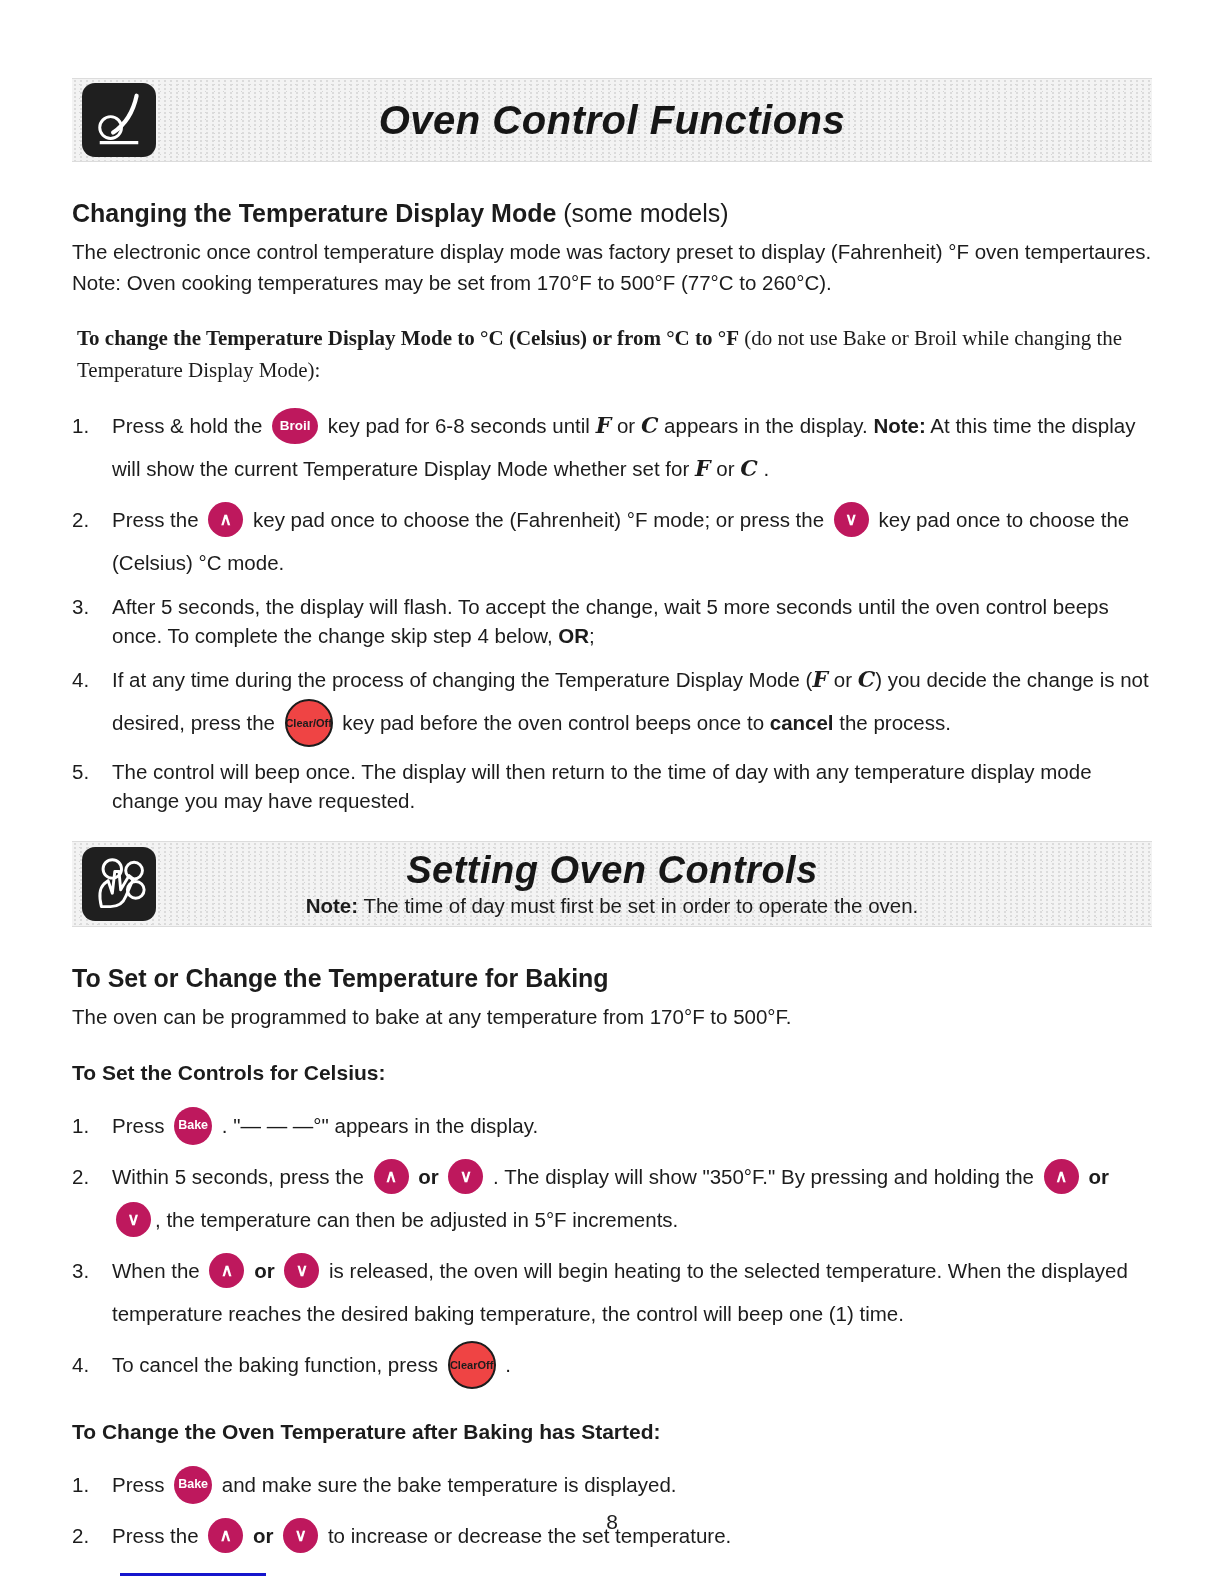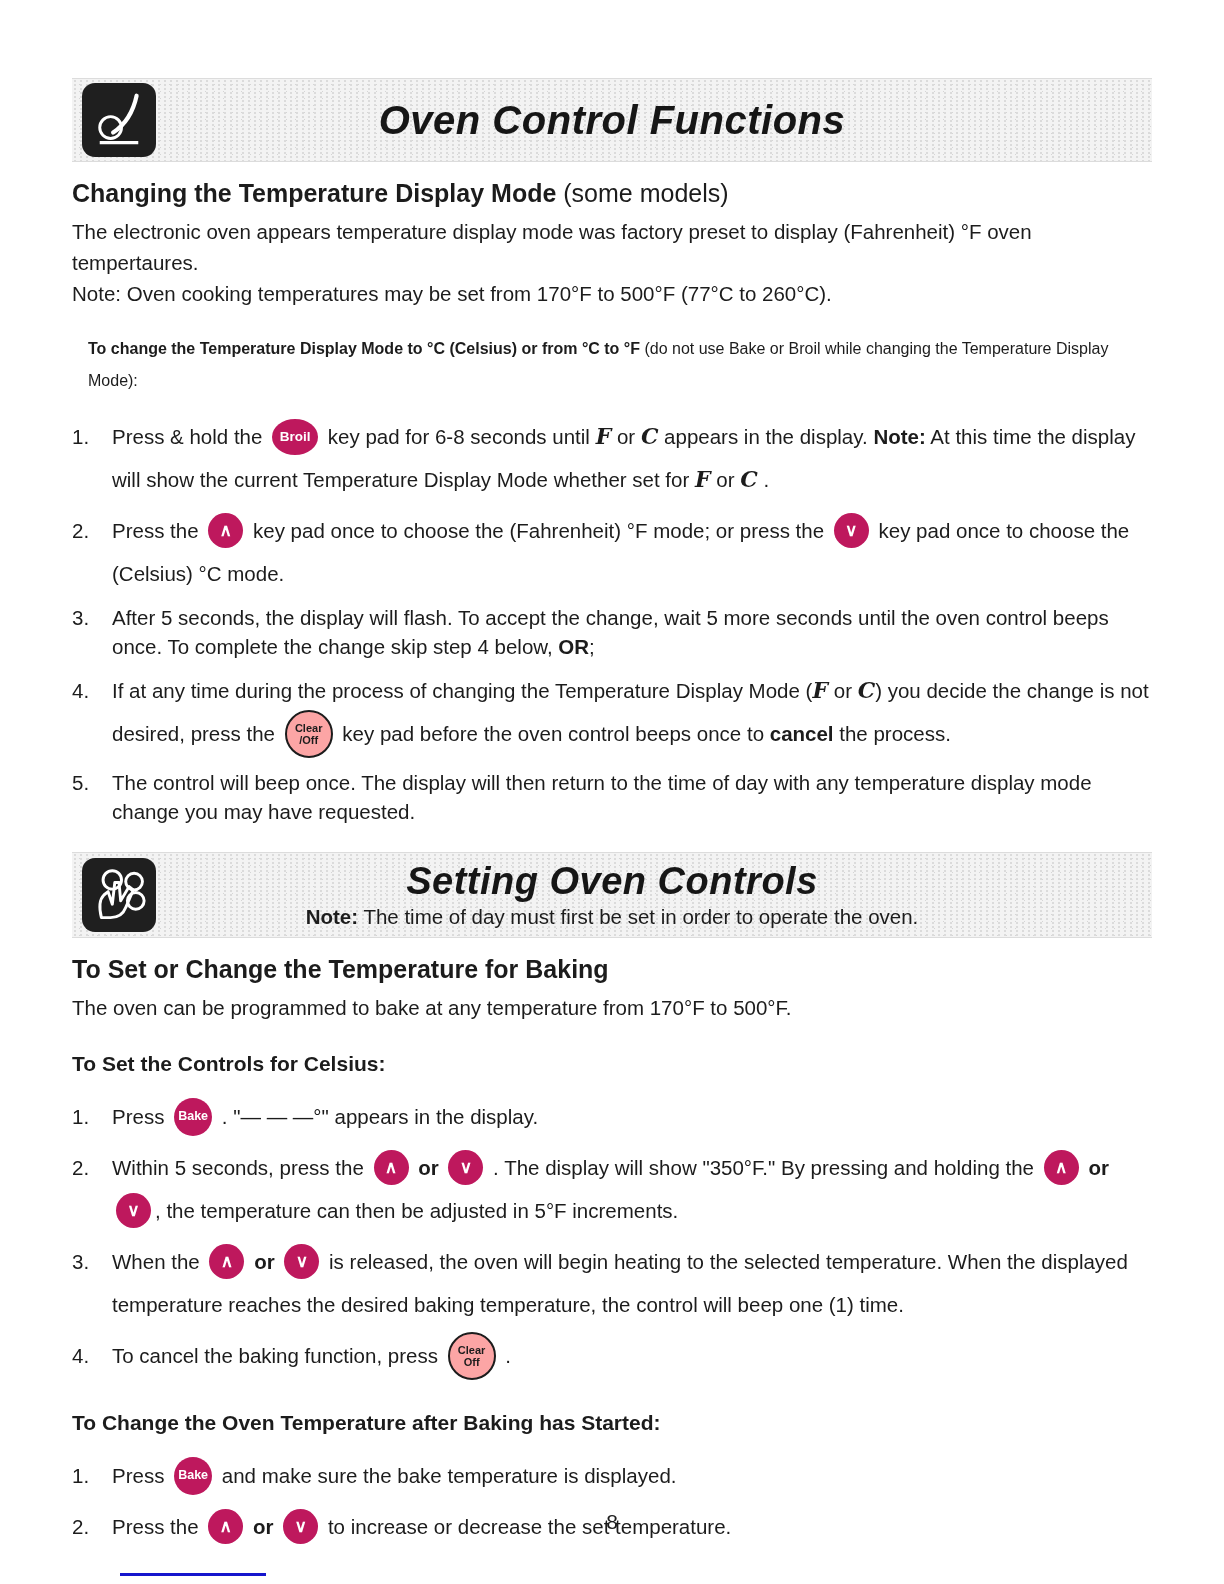--- a/index.html
+++ b/index.html
@@ -27,46 +27,46 @@
   }
   .banner-title{
     flex:1;text-align:center;margin:0;padding-right:84px;
     font-size:40px;font-weight:bold;font-style:italic;letter-spacing:0.5px;color:#161616;
   }
   .banner2-inner{flex:1;display:flex;flex-direction:column;align-items:center;justify-content:center;padding-right:84px;}
   .banner2-inner .banner-title{flex:none;padding:0;font-size:38px;line-height:42px;}
   .banner-note{font-size:20.5px;line-height:26px;margin-top:2px;}
 
   
-  h2.sec-heading{margin:16px 0 8px;font-size:25px;line-height:30px;font-weight:bold;}
+  h2.sec-heading{margin:36px 0 8px;font-size:25px;line-height:30px;font-weight:bold;}
   h2.sec-heading .tail{font-weight:normal;}
   p.body{margin:0;font-size:20.5px;line-height:31px;}
-  .leadin{margin:24px 16px 0;font-size:16px;line-height:32px;}
+  .leadin{margin:24px 5px 0;font-size:21px;line-height:32px;font-family:Liberation Serif, serif;}
   .b{font-weight:bold;}
 
   
   ol.steps{list-style:none;margin:18px 0 0;padding:0;}
   .steps li{display:flex;margin-bottom:8px;font-size:20.5px;line-height:29px;}
   .steps li.tall{line-height:43px;}
   .steps .num{width:40px;flex:0 0 auto;}
   .steps .stepbody{flex:1;}
   .sub-heading{margin:28px 0 0;font-size:21px;font-weight:bold;line-height:26px;}
 
   
   .key{
     display:inline-flex;align-items:center;justify-content:center;
     vertical-align:middle;background:#be185d;color:#ffffff;font-weight:bold;
     margin:0 4px;position:relative;top:-2px;
   }
   .key-up,.key-down{width:35px;height:35px;border-radius:50%;font-size:17px;}
   .key-broil{width:46px;height:36px;border-radius:50%;font-size:13.5px;}
   .key-bake{width:38px;height:38px;border-radius:50%;font-size:12.5px;}
   .key-clear{
-    width:44px;height:44px;border-radius:50%;background:#fca5a5;color:#1c1c1c;
-    border:2px solid #1c1c1c;flex-direction:column;font-size:11px;line-height:12px;font-weight:bold;
+    width:44px;height:44px;border-radius:50%;background:#ef4444;color:#1c1c1c;
+    border:2px solid #1c1c1c;flex-direction:row;font-size:11px;line-height:12px;font-weight:bold;
   }
   
   .fc{font-family:"DejaVu Serif",serif;font-style:italic;font-weight:bold;font-size:22px;}
 
   
   .pageno{position:absolute;left:0;right:0;bottom:50px;text-align:center;font-size:21px;}
   .blueline{position:absolute;left:120px;bottom:8px;width:146px;height:3px;background:#1515cd;}
 </style>
 </head>
 <body>
@@ -80,21 +80,21 @@
           <path d="M58 8 C54 27 45 42 30 52" fill="none" stroke="#ffffff" stroke-width="5" stroke-linecap="round"></path>
           <circle cx="27" cy="46" r="13" fill="none" stroke="#ffffff" stroke-width="3.5"></circle>
           <line x1="14" y1="64" x2="60" y2="64" stroke="#ffffff" stroke-width="4"></line>
         </svg>
       </span>
       <h1 class="banner-title">Oven Control Functions</h1>
     </header>
 
     <section>
       <h2 class="sec-heading"><span class="b">Changing the Temperature Display Mode</span><span class="tail"> (some models)</span></h2>
-      <p class="body">The electronic oven appears temperature display mode was factory preset to display (Fahrenheit) °F oven tempertaures.</p>
+      <p class="body">The electronic once control temperature display mode was factory preset to display (Fahrenheit) °F oven tempertaures.</p>
       <p class="body">Note: Oven cooking temperatures may be set from 170°F to 500°F (77°C to 260°C).</p>
       <p class="leadin"><span class="b">To change the Temperature Display Mode to °C (Celsius) or from °C to °F</span><span> (do not use Bake or Broil while changing the Temperature Display Mode):</span></p>
       <ol class="steps">
           <li class="tall">
             <span class="num">1.</span>
             <span class="stepbody">Press &amp; hold the <span class="key key-broil">Broil</span> key pad for 6-8 seconds until <span class="fc">F</span> or <span class="fc">C</span> appears in the display. <span class="b">Note:</span> At this time the display will show the current Temperature Display Mode whether set for <span class="fc">F</span> or <span class="fc">C</span> .</span>
           </li>
           <li class="tall">
             <span class="num">2.</span>
             <span class="stepbody">Press the <span class="key key-up">∧</span> key pad once to choose the (Fahrenheit) °F mode; or press  the <span class="key key-down">∨</span> key pad once to choose the (Celsius) °C mode.</span>

